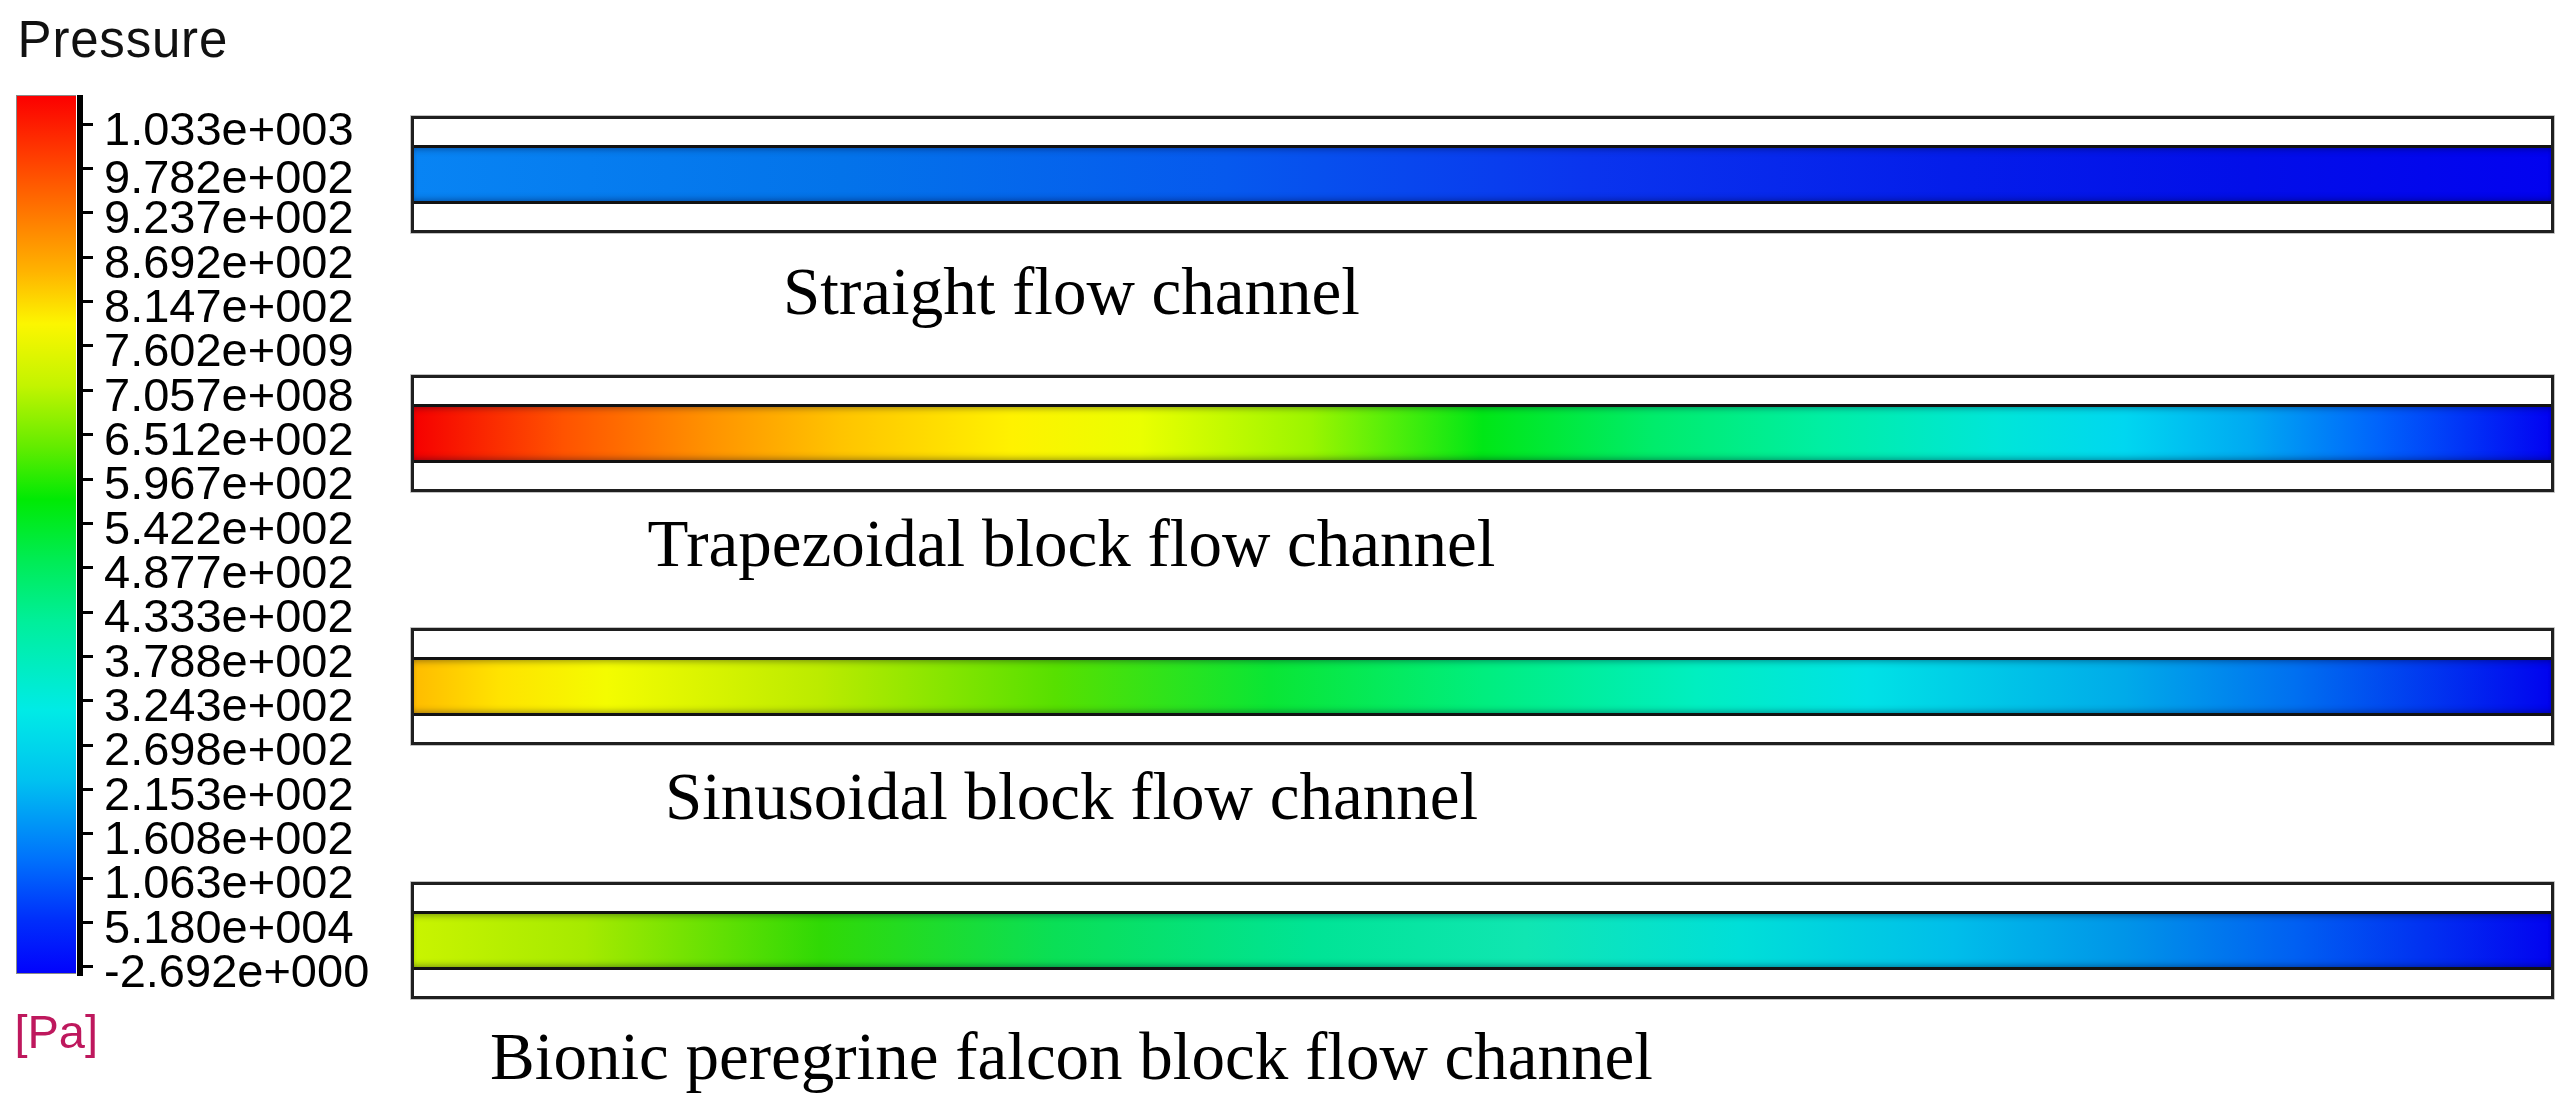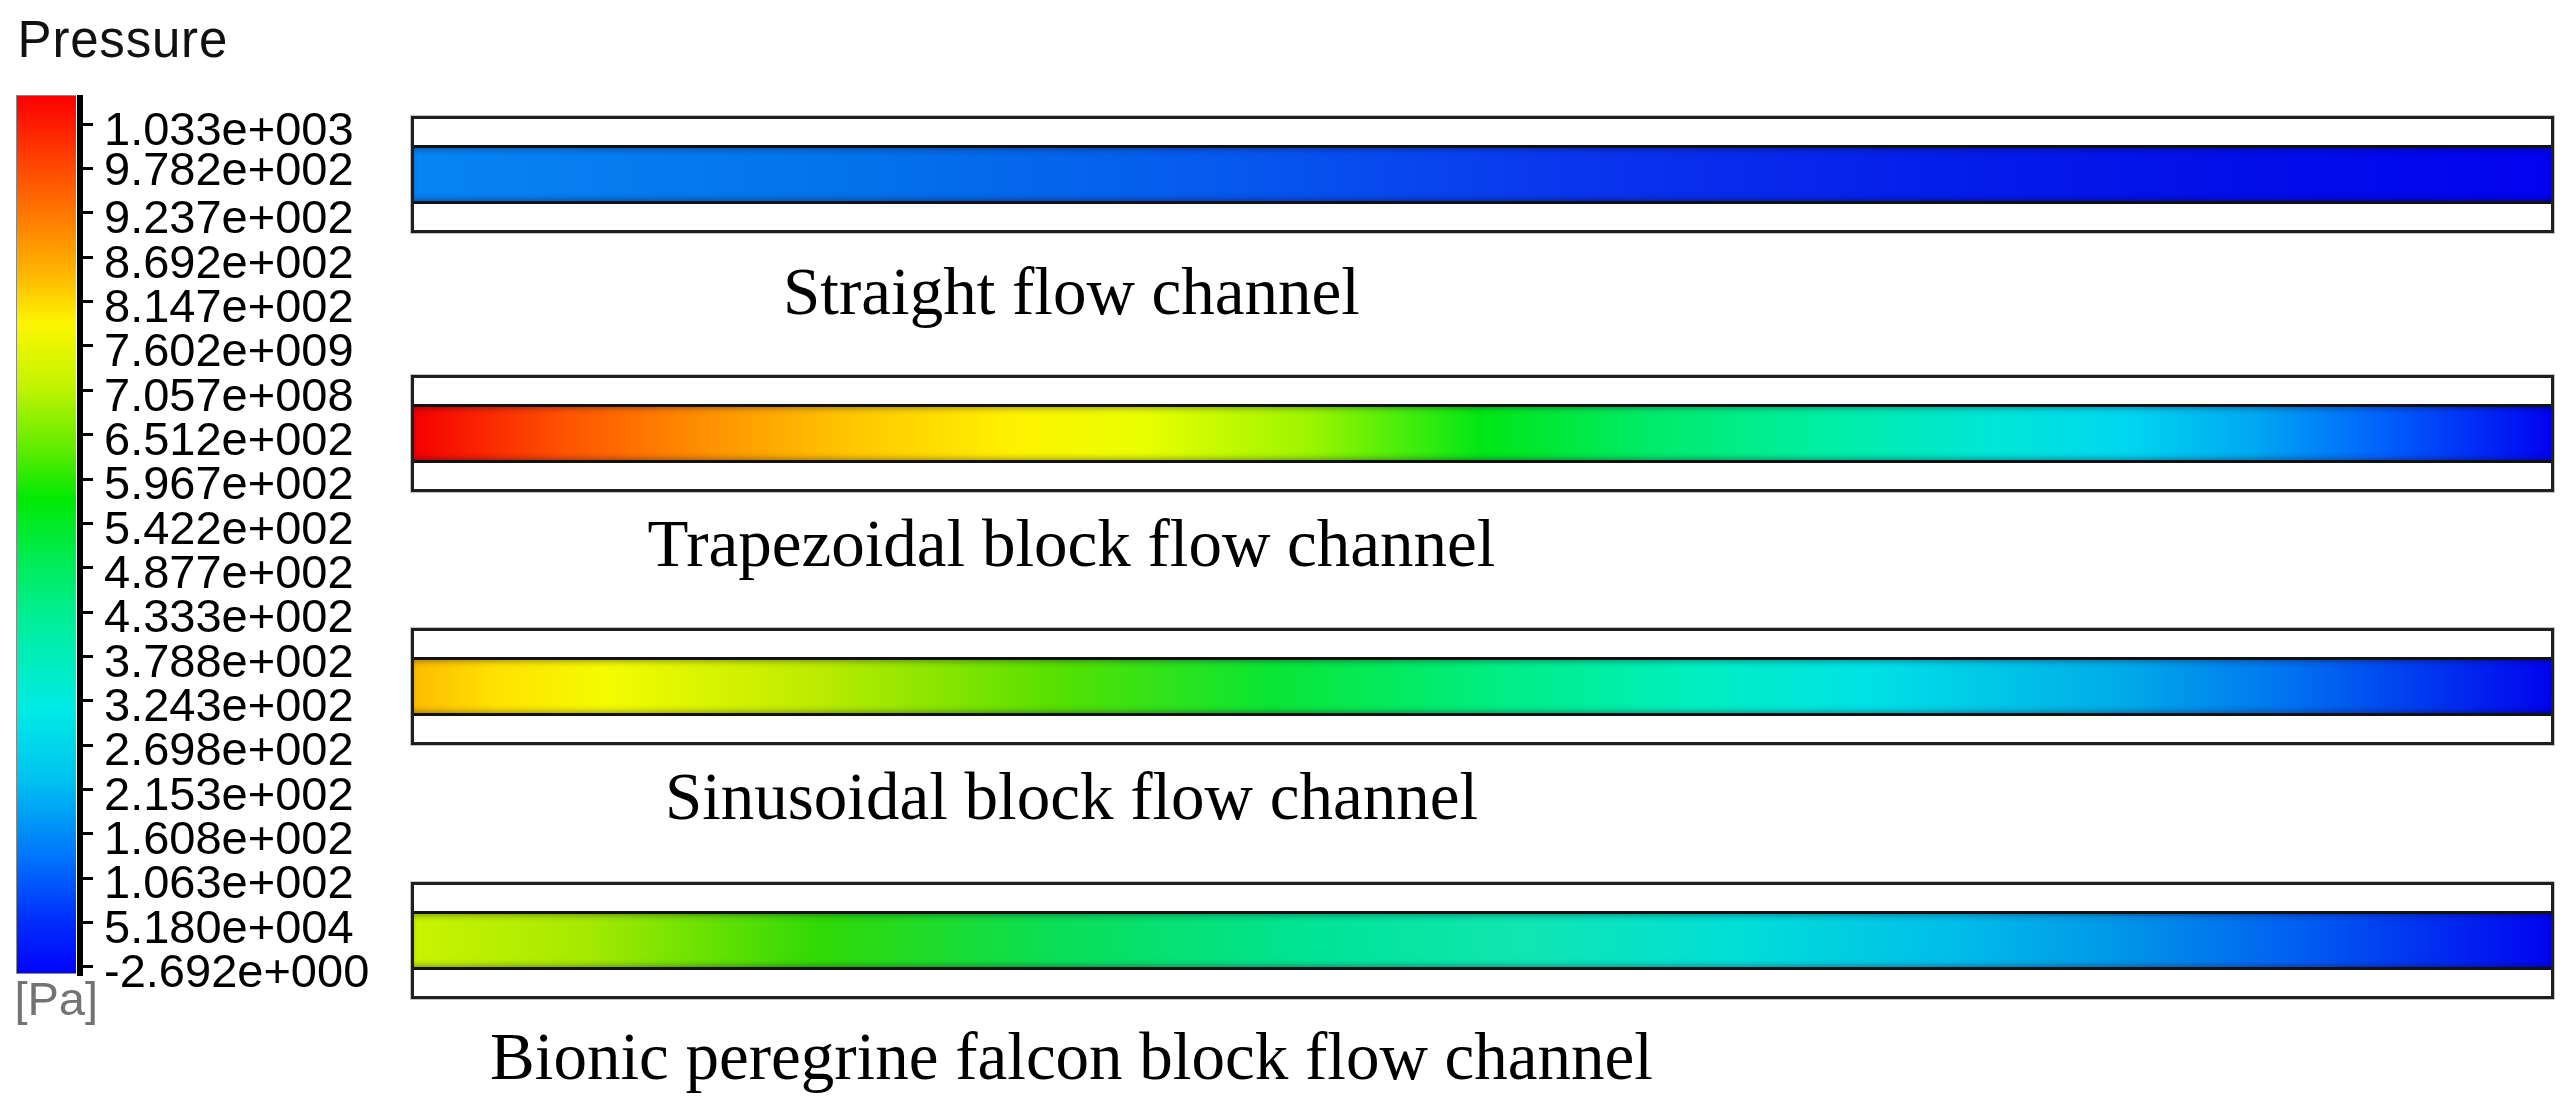--- a/index.html
+++ b/index.html
@@ -8,21 +8,21 @@
 
   
   .legend-title{position:absolute;left:17.6px;top:9.6px;font-size:51px;color:#111;
                 letter-spacing:0.8px;white-space:nowrap;}
   .colorbar{position:absolute;left:16px;top:95px;width:59px;height:877px;
             border:1.6px solid #8a8a8a;border-right:none;box-sizing:content-box;}
   .colorbar-edge{position:absolute;left:77px;top:95px;width:6.4px;height:881px;background:#000;}
   .tickmark{position:absolute;left:83px;width:10.4px;height:3.2px;background:#000;}
   .ticklabel{position:absolute;left:104px;transform:translateY(-50%);font-size:47px;
              color:#000;white-space:nowrap;letter-spacing:0px;}
-  .legend-unit{position:absolute;left:14.4px;top:971px;font-size:47px;color:#737373;white-space:nowrap;}
+  .legend-unit{position:absolute;left:14.4px;top:1004px;font-size:47px;color:#be185d;white-space:nowrap;}
 
   
   .channel{position:absolute;left:411px;width:2143px;}
   .duct{position:absolute;left:0;top:0;width:2143px;height:117px;background:#ffffff;
         border:3.2px solid #1f1f1f;box-sizing:border-box;box-shadow:0 0 0 0.8px #b5b5b5;}
   .strip{position:absolute;left:0;right:0;top:26px;height:59px;
          border-top:3.2px solid #121212;border-bottom:3.2px solid #121212;box-sizing:border-box;
          box-shadow:inset 0 5.6px 7.2px -4.8px rgba(0,0,40,.45), inset 0 -5.6px 7.2px -4.8px rgba(0,0,40,.45);}
   .channel-label{position:absolute;left:0;width:2143px;text-align:center;
                  font-family:"Liberation Serif",serif;font-size:67px;color:#000;
@@ -34,21 +34,21 @@
 <div id="canvas">
 
   <div>
     <div class="legend-title">Pressure</div>
     <div class="colorbar" style="background: linear-gradient(rgb(252, 0, 0) 0%, rgb(255, 62, 0) 7%, rgb(255, 125, 0) 14%, rgb(255, 179, 0) 20%, rgb(252, 246, 0) 26%, rgb(195, 244, 0) 33%, rgb(99, 236, 0) 40%, rgb(0, 234, 4) 46%, rgb(0, 236, 85) 53%, rgb(0, 239, 155) 60%, rgb(0, 235, 230) 70%, rgb(0, 194, 240) 78%, rgb(0, 114, 252) 87%, rgb(0, 46, 251) 94%, rgb(2, 3, 252) 100%);"></div>
     <div class="colorbar-edge"></div>
     <div id="legend-ticks">
         <div class="tickmark" style="top: 123px;"></div>
         <div class="ticklabel" style="top: 128px;">1.033e+003</div>
         <div class="tickmark" style="top: 167px;"></div>
-        <div class="ticklabel" style="top: 168px; text-align: center;">9.782e+002</div>
+        <div class="ticklabel" style="top: 176px; text-align: center;">9.782e+002</div>
         <div class="tickmark" style="top: 211px;"></div>
         <div class="ticklabel" style="top: 216px;">9.237e+002</div>
         <div class="tickmark" style="top: 256px;"></div>
         <div class="ticklabel" style="top: 261px;">8.692e+002</div>
         <div class="tickmark" style="top: 300px;"></div>
         <div class="ticklabel" style="top: 305px;">8.147e+002</div>
         <div class="tickmark" style="top: 344px;"></div>
         <div class="ticklabel" style="top: 349px;">7.602e+009</div>
         <div class="tickmark" style="top: 389px;"></div>
         <div class="ticklabel" style="top: 394px;">7.057e+008</div>

